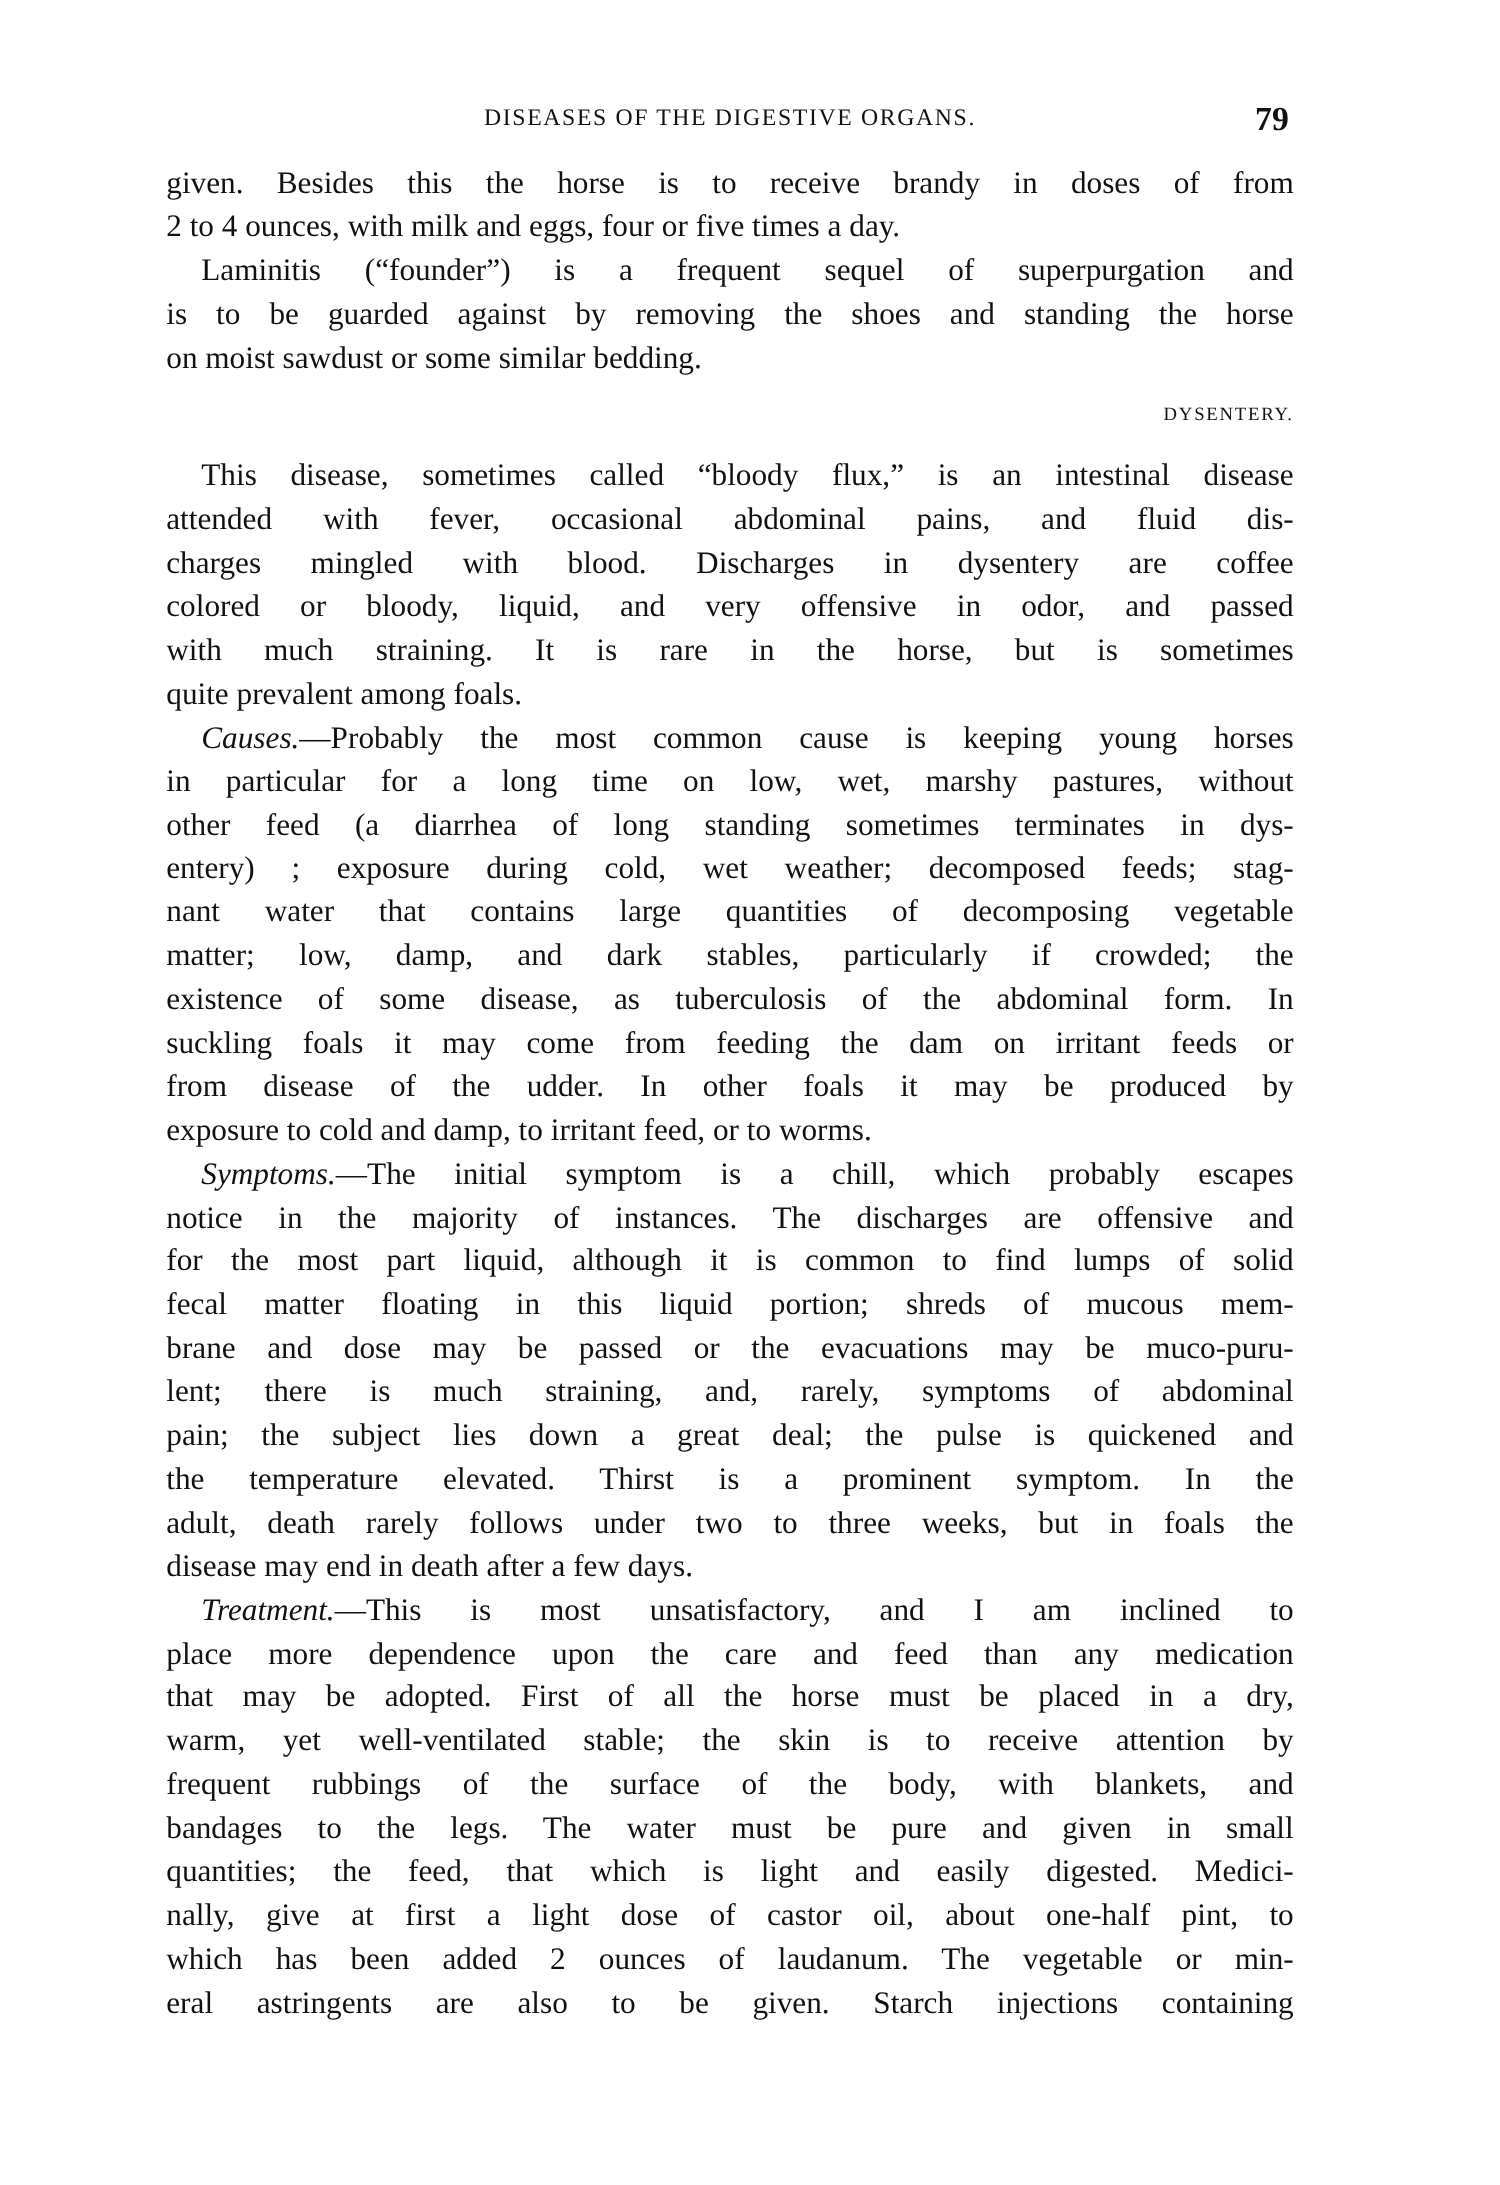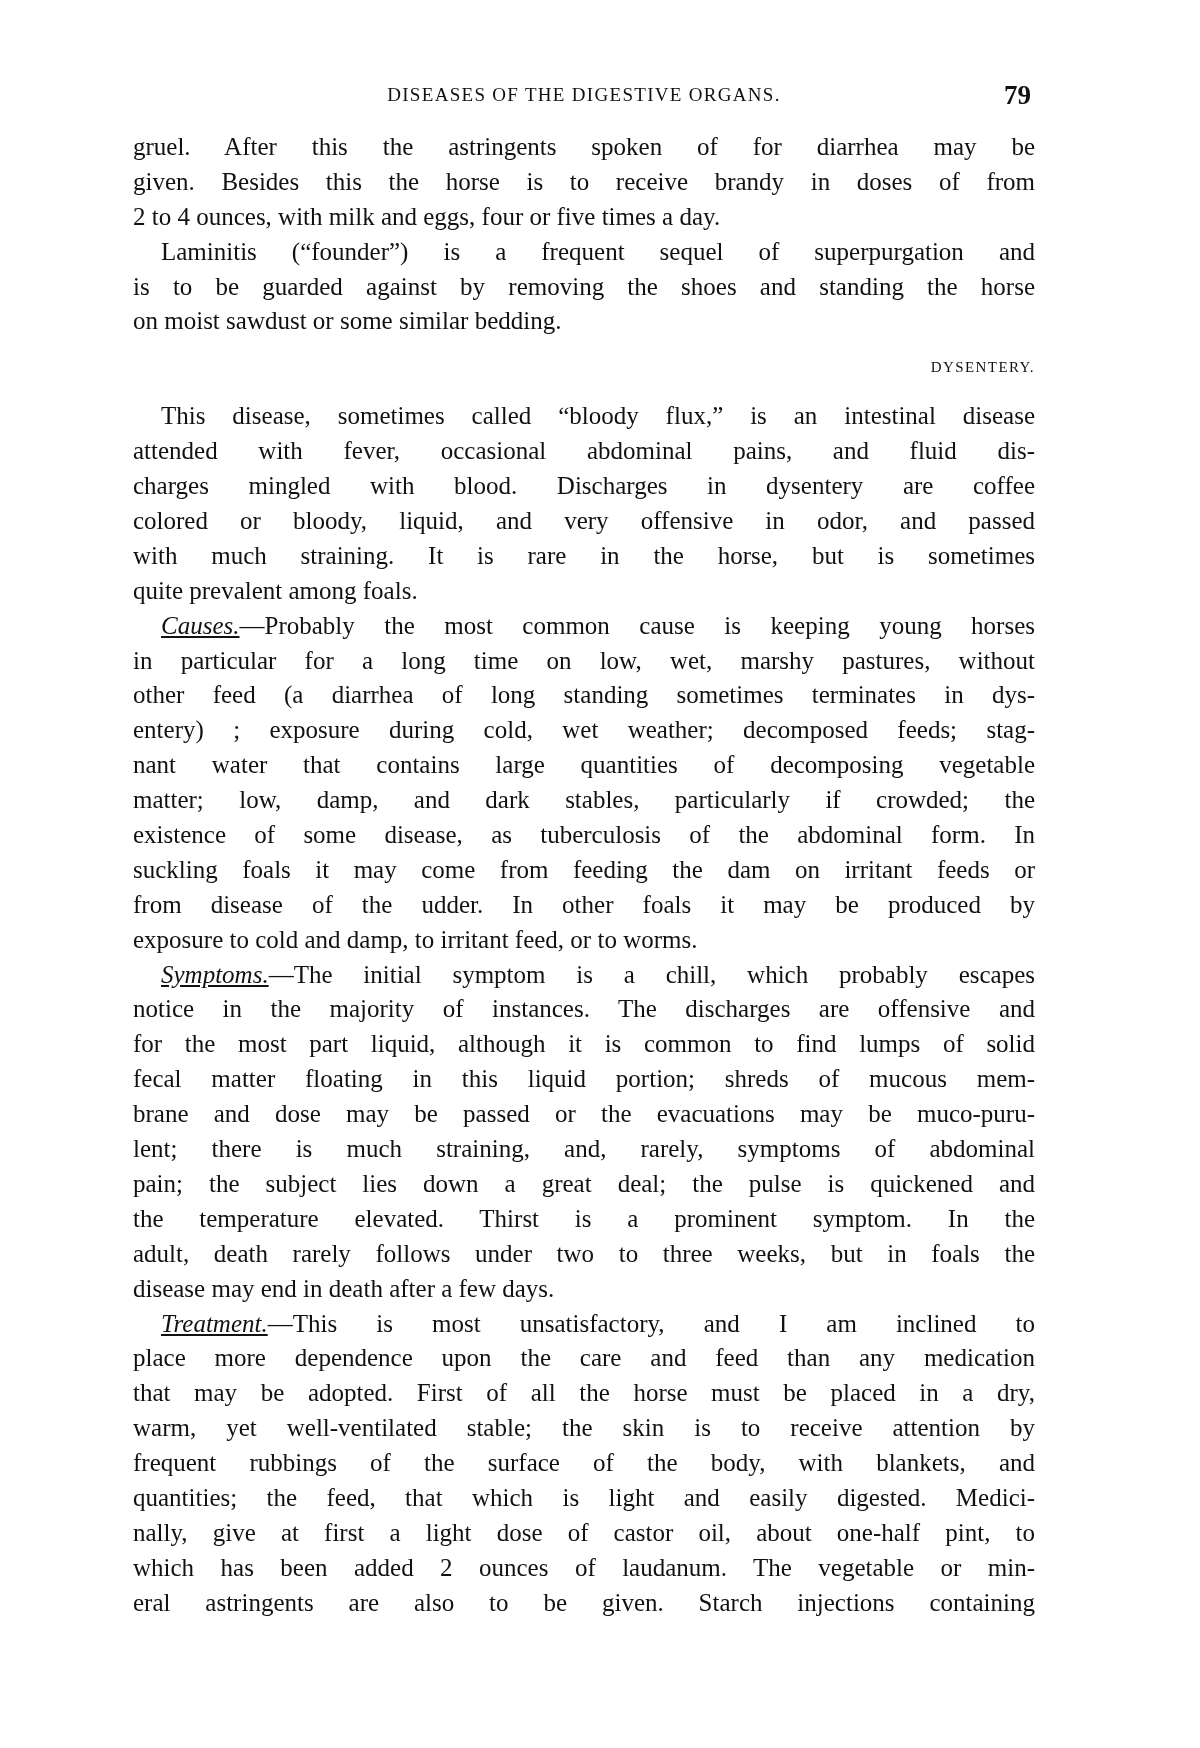--- a/index.html
+++ b/index.html
@@ -10,36 +10,35 @@
   .running-title { position: absolute; left: 0; right: 0; text-align: center;
                    font-size: 19px; letter-spacing: 1.3px; top: 4px; }
   .page-number { position: absolute; right: 4px; top: 0; font-size: 27px; font-weight: bold; }
   .text-block { position: absolute; left: 133px; top: 130px; width: 902px; }
   .line { height: 34.9px; line-height: 34.9px; font-size: 25px; white-space: nowrap;
           text-align: justify; text-align-last: justify; overflow: hidden; }
   .line.last { text-align-last: left; }
   .line.indent { padding-left: 28px; }
   .section-heading { height: 44px; line-height: 44px; font-size: 15px; font-weight: normal;
                      letter-spacing: 1.4px; text-align: right; margin: 6px 0 10px; }
-  .run-in { font-style: italic; text-decoration: underline; }
+  .run-in { font-style: italic; }
 </style>
 </head>
 <body>
 
 <div class="page">
 
   <div class="running-head">
     <div class="running-title">DISEASES OF THE DIGESTIVE ORGANS.</div>
     <div class="page-number">79</div>
   </div>
 
   <div class="text-block">
 
     <div>
-      <div class="line">gruel. After this the astringents spoken of for diarrhea may be</div>
       <div class="line">given. Besides this the horse is to receive brandy in doses of from</div>
       <div class="line last">2 to 4 ounces, with milk and eggs, four or five times a day.</div>
     </div>
 
     <div>
       <div class="line indent">Laminitis (“founder”) is a frequent sequel of superpurgation and</div>
       <div class="line">is to be guarded against by removing the shoes and standing the horse</div>
       <div class="line last">on moist sawdust or some similar bedding.</div>
     </div>
 
@@ -79,20 +78,21 @@
       <div class="line">adult, death rarely follows under two to three weeks, but in foals the</div>
       <div class="line last">disease may end in death after a few days.</div>
     </div>
 
     <div>
       <div class="line indent"><span class="run-in">Treatment.</span><span>—This is most unsatisfactory, and I am inclined to</span></div>
       <div class="line">place more dependence upon the care and feed than any medication</div>
       <div class="line">that may be adopted. First of all the horse must be placed in a dry,</div>
       <div class="line">warm, yet well-ventilated stable; the skin is to receive attention by</div>
       <div class="line">frequent rubbings of the surface of the body, with blankets, and</div>
+      <div class="line">bandages to the legs. The water must be pure and given in small</div>
       <div class="line">quantities; the feed, that which is light and easily digested. Medici-</div>
       <div class="line">nally, give at first a light dose of castor oil, about one-half pint, to</div>
       <div class="line">which has been added 2 ounces of laudanum. The vegetable or min-</div>
       <div class="line">eral astringents are also to be given. Starch injections containing</div>
     </div>
 
   </div>
 </div>
 
 </body></html>

